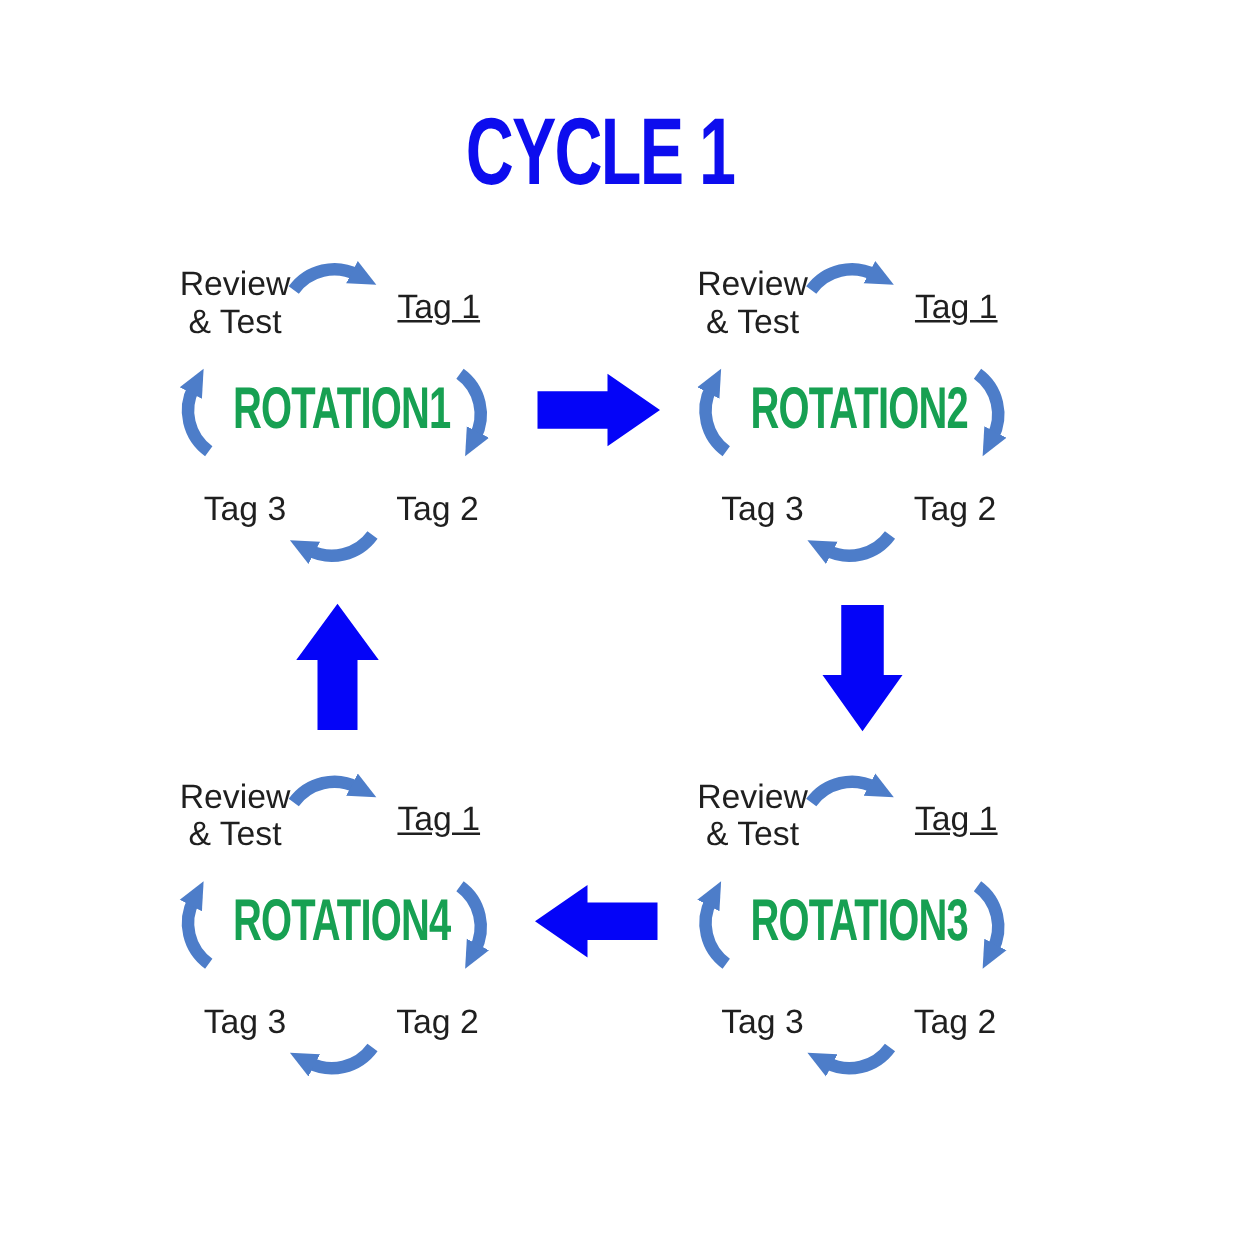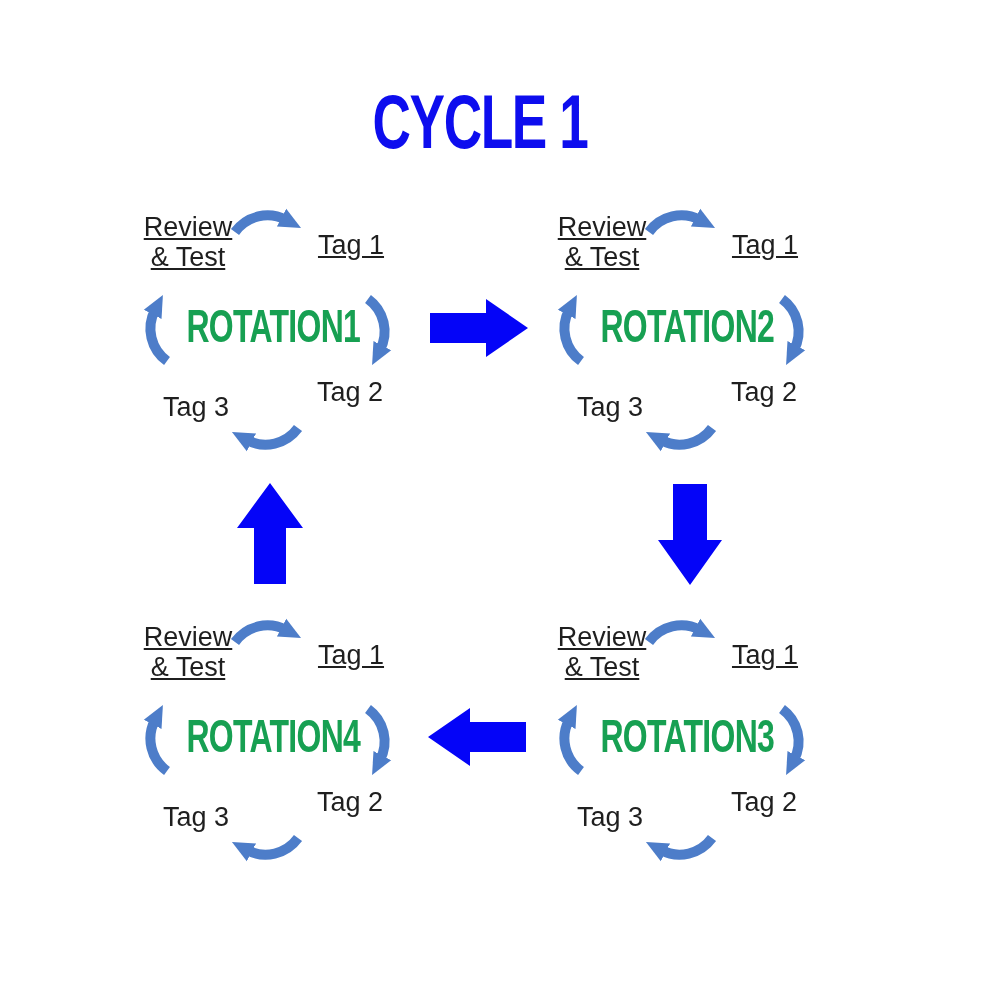--- a/index.html
+++ b/index.html
@@ -15,24 +15,24 @@
     letter-spacing:-2px;color:var(--title-blue,#0d0dee);
     transform:scaleX(0.70);
   }
   .group{position:absolute;width:300px;height:285px;}
   .lbl{
     position:absolute;width:120px;text-align:center;
     font-size:27px;line-height:30px;color:var(--label-color,#1f1f1f);
     white-space:nowrap;
   }
   .lbl .line{display:block;}
-  .review{left:8px;top:22px;text-decoration:underline;}
+  .review{left:8px;top:22px;}
   .tag1{left:171px;top:40px;text-decoration:underline;}
   .tag3{left:16px;top:202px;}
-  .tag2{left:170px;top:187px;}
+  .tag2{left:170px;top:202px;}
   .rot{
     position:absolute;left:28px;top:112px;width:240px;
     text-align:center;font-size:47px;line-height:47px;font-weight:bold;
     letter-spacing:-1px;color:var(--rotation-green,#17a052);
     transform:scaleX(0.68);white-space:nowrap;
   }
   svg.arc{position:absolute;overflow:visible;}
   .arc-top{left:108px;top:7px;}
   .arc-right{left:224px;top:119px;transform:rotate(90deg);}
   .arc-bottom{left:109px;top:231px;transform:rotate(180deg);}

